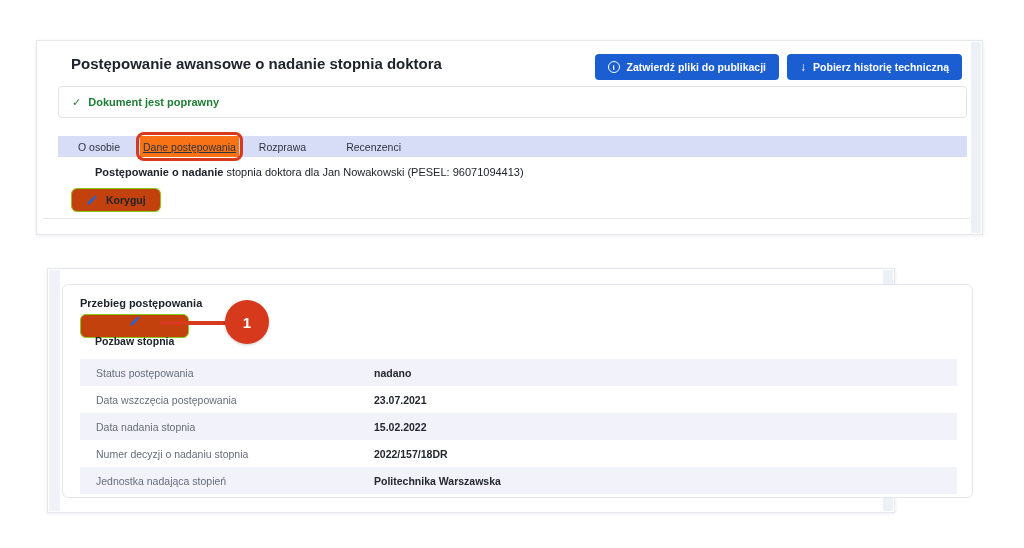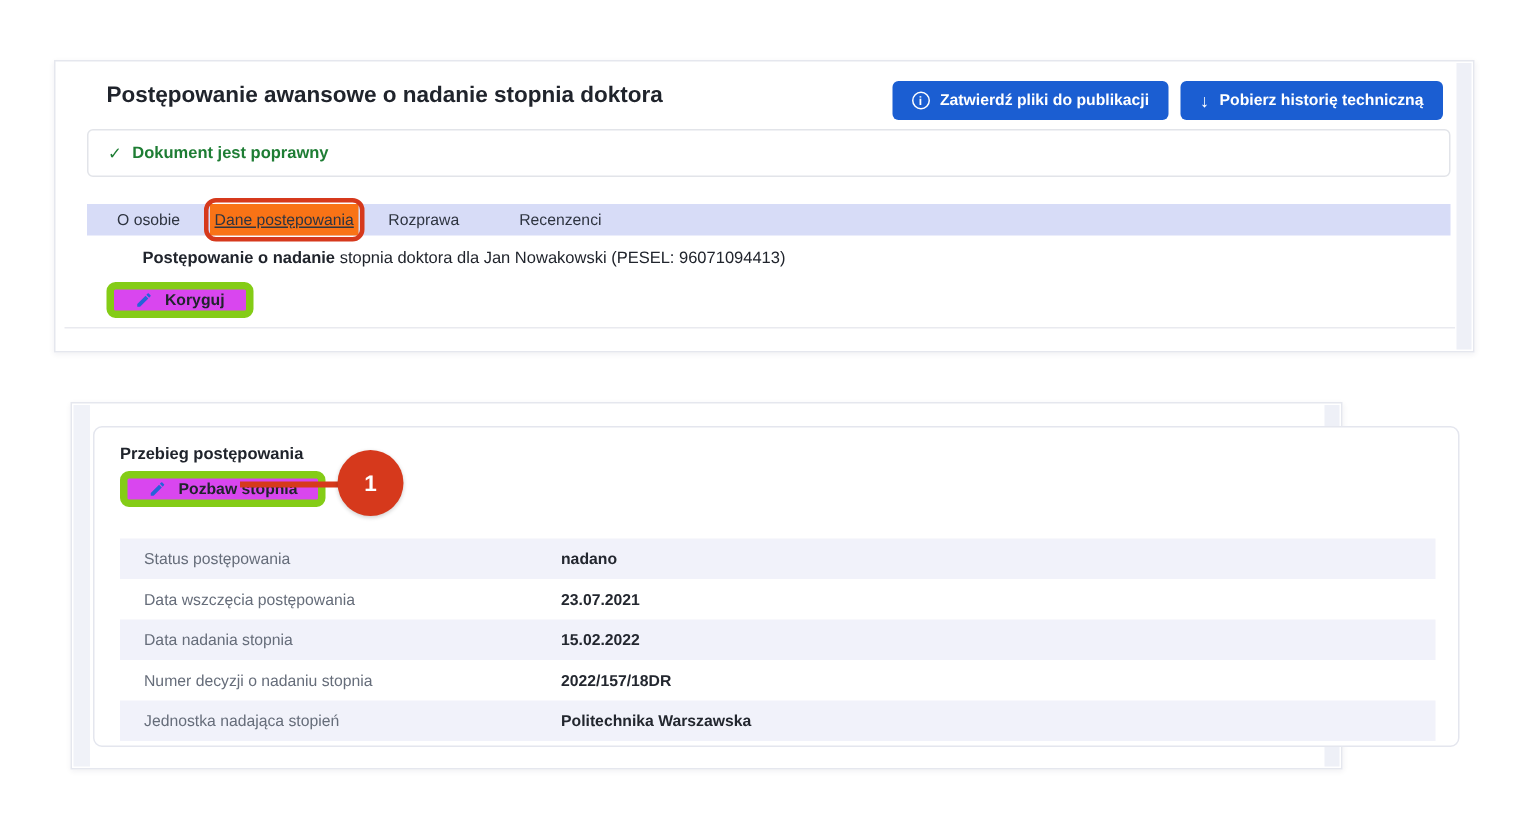--- a/index.html
+++ b/index.html
@@ -35,30 +35,30 @@
   .tab { display:flex; align-items:center; padding:0 20px; font-size:10.5px;
          color:#2e3440; cursor:pointer; white-space:nowrap; }
   .tab.active { background:#f97316; text-decoration:underline; position:relative; padding:0 3px; }
   .tab-annotation { position:absolute; top:-4px; bottom:-4px; left:-4px; right:-4px;
                     border:3px solid #d6391c; border-radius:8px; pointer-events:none; }
 
   .subject-line { position:absolute; left:34px; top:125px; font-size:11px; color:#20242c; }
   .w6 { font-weight:600;padding-left:24px; } .w7 { font-weight:400;margin-top:40px; } .w4 { font-weight:400; }
 
   .btn-outline { display:inline-flex; align-items:center; gap:8px; height:24px; padding:0 14px;
-                 background:#d946ef; border:5px solid #84cc16; border-radius:6px; cursor:pointer;
+                 background:#c2410c; border:1px solid #84cc16; border-radius:6px; cursor:pointer;
                  font-size:10.5px; font-weight:700; color:#20242c; font-family:inherit; }
   .btn-koryguj { position:absolute; left:34px; top:147px; }
 
   .divider { position:absolute; left:6px; right:12px; top:177px; border-top:1px solid #e9eaef; }
 
   .inner-card { position:absolute; left:14px; top:15px; width:911px; height:214px;
                 background:#fff; border:1px solid #e4e6ee; border-radius:6px; }
   .section-title { position:absolute; left:17px; top:12px; font-size:11px; font-weight:700; color:#20242c; }
-  .btn-pozbaw { position:absolute; left:17px; top:29px; }
+  .btn-pozbaw { position:absolute; left:17px; top:29px;flex-direction:column; }
 
   .detail-table { position:absolute; left:17px; top:74px; width:877px; }
   .detail-row { display:flex; align-items:center; height:27px; font-size:10.5px; padding-left:16px; }
   .detail-row:nth-child(odd) { background:#f1f2fa; }
   .detail-label { width:278px; color:#666d7a; flex-shrink:0; }
   .detail-value { color:#23272f; font-weight:600; }
 
   .ann-line { position:absolute; left:160px; top:321px; width:67px; height:4px; background:#d6391c; }
   .ann-badge { position:absolute; left:225px; top:300px; width:44px; height:44px; border-radius:50%;
                background:#d6391c; color:#fff; display:flex; align-items:center; justify-content:center;

